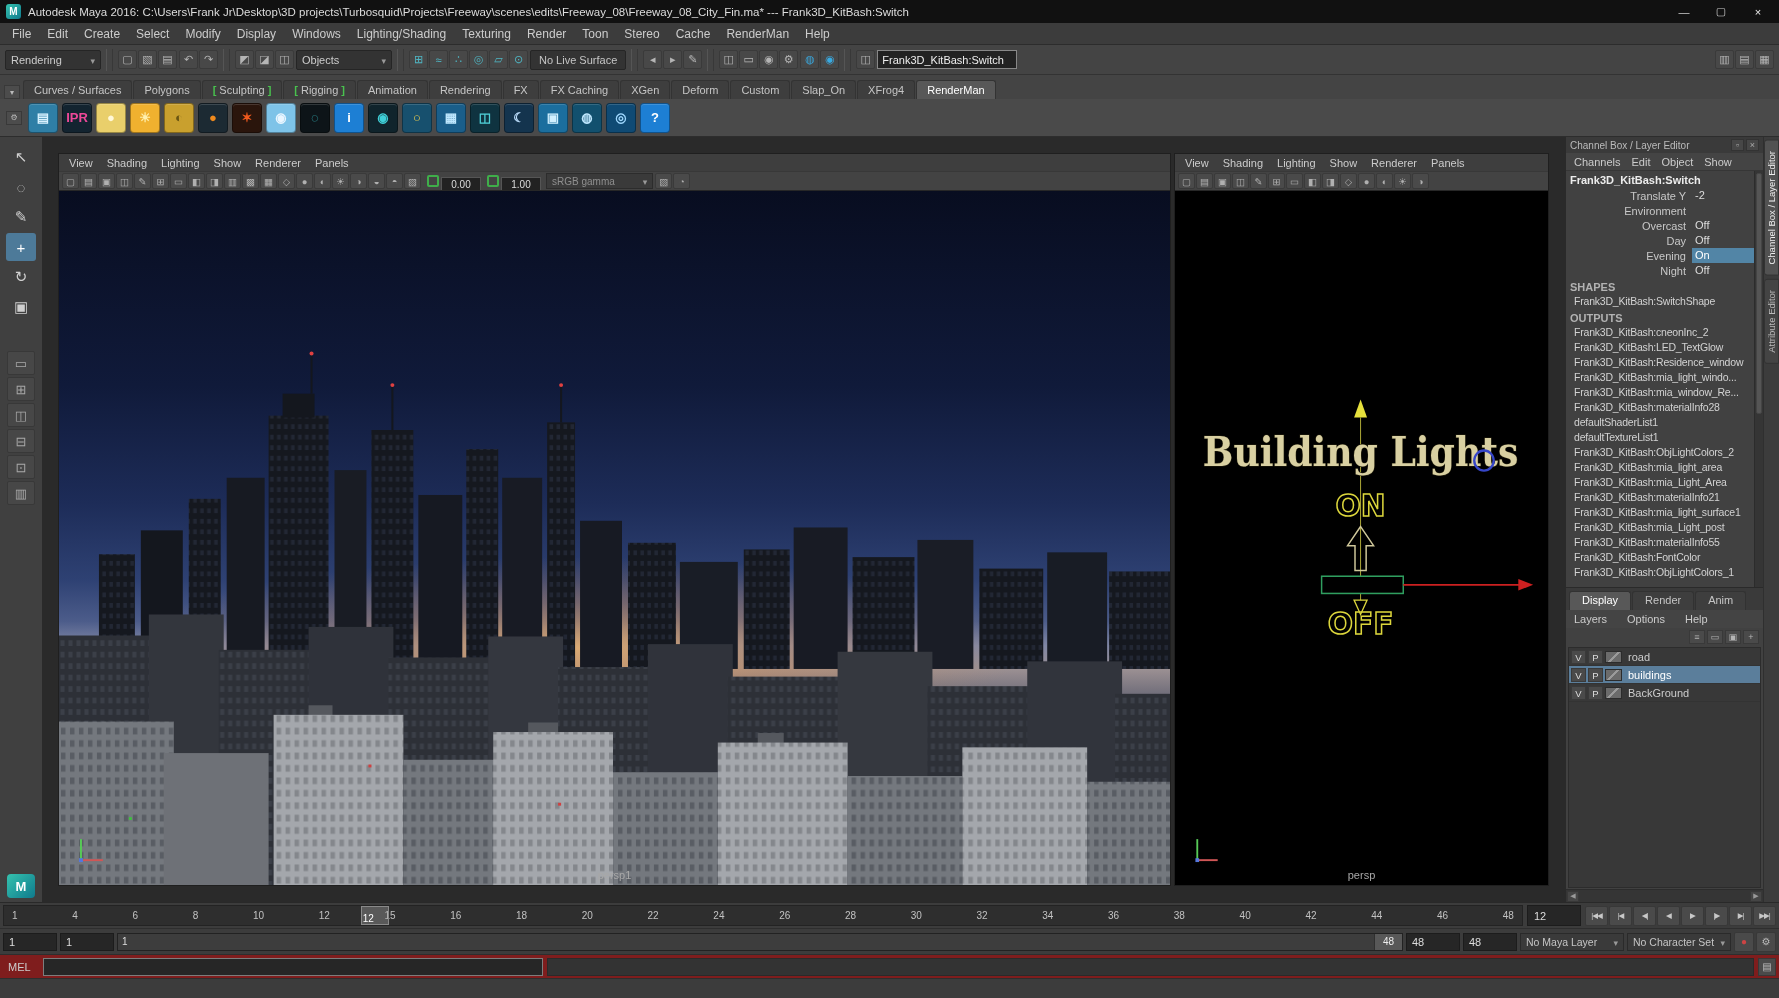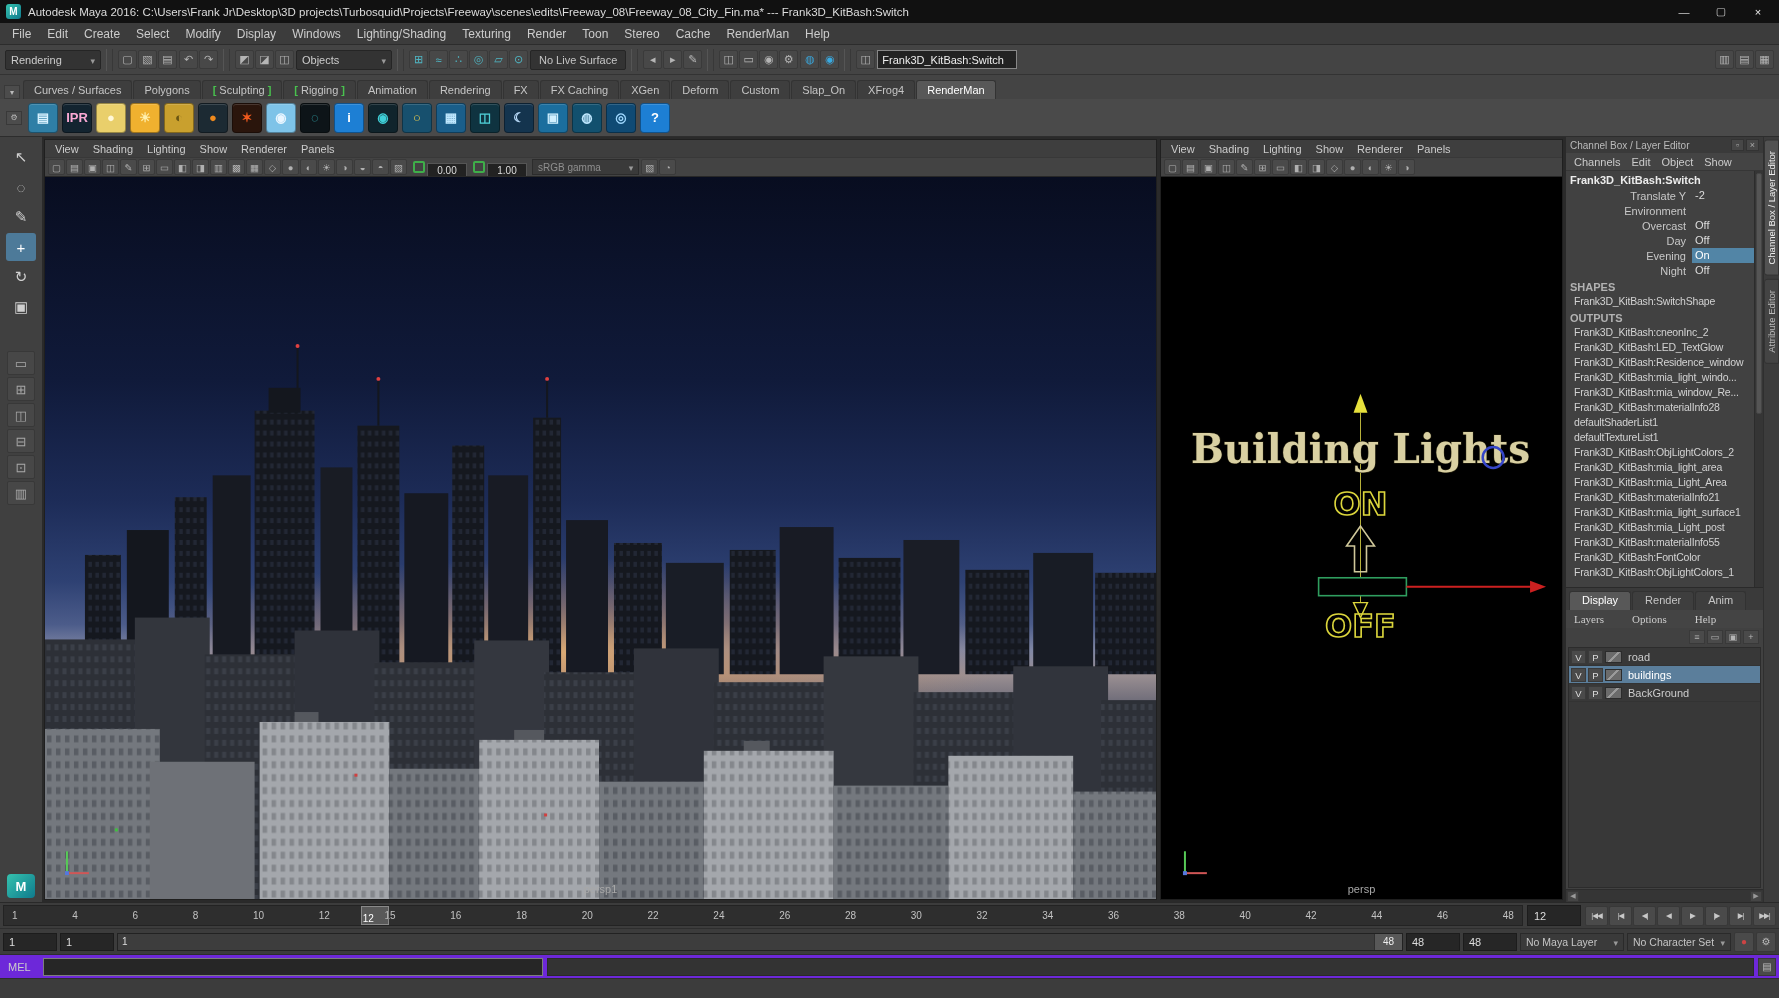--- a/index.html
+++ b/index.html
@@ -57,21 +57,21 @@
   .toolbox{width:42px;background:#404040;display:flex;flex-direction:column;align-items:center;padding:6px 0 4px 0;gap:2px;flex:none;}
   .tools,.layouts{display:flex;flex-direction:column;gap:2px;align-items:center;}
   .tool{width:30px;height:28px;display:flex;align-items:center;justify-content:center;color:#cfcfcf;font-size:15px;border-radius:3px;}
   .tool.active{background:#4d7a99;color:#fff;}
   .tb-gap{height:26px;}
   .layout-btn{width:28px;height:24px;display:flex;align-items:center;justify-content:center;color:#a8a8a8;font-size:13px;
     background:#474747;border:1px solid #383838;border-radius:2px;}
   .maya-badge{margin-top:auto;width:28px;height:24px;border-radius:4px;background:linear-gradient(135deg,#35c2ae,#0f7a8d);
     color:#fff;font-weight:bold;font-size:13px;display:flex;align-items:center;justify-content:center;}
 
-  .viewports{flex:1;display:flex;gap:3px;padding:2px;min-width:0;background:#2a2a2a;}
+  .viewports{flex:1;display:flex;gap:3px;padding:16px;min-width:0;background:#2a2a2a;}
   .viewport{display:flex;flex-direction:column;border:1px solid #1f1f1f;background:#333;min-width:0;}
   .vp-left{width:1113px;flex:none;}
   .vp-right{flex:1;}
   .vp-menubar{height:17px;display:flex;align-items:center;background:#3e3e3e;padding:0 3px;flex:none;}
   .vp-menu-item{padding:0 7px;font-size:11px;color:#ccc;}
   .vp-toolbar{height:20px;display:flex;align-items:center;gap:2px;background:#434343;border-top:1px solid #383838;
     border-bottom:1px solid #272727;padding:0 3px;overflow:hidden;flex:none;}
   .vp-icons{display:flex;gap:1px;align-items:center;}
   .vp-icon{width:17px;height:16px;display:flex;align-items:center;justify-content:center;font-size:9.5px;color:#b0b0b0;
     background:#4a4a4a;border:1px solid #3a3a3a;border-radius:2px;}
@@ -102,21 +102,21 @@
   .cb-section{padding:3px 4px 1px 4px;color:#b2b2b2;font-weight:bold;}
   .cb-item{height:15px;line-height:15px;padding:0 2px 0 8px;color:#d2d2d2;font-size:10.5px;white-space:nowrap;overflow:hidden;letter-spacing:-0.2px;}
   .cb-scroll{width:9px;background:#353535;border-left:1px solid #2c2c2c;position:relative;flex:none;}
   .cb-thumb{position:absolute;top:2px;left:1px;right:1px;height:58%;background:#555;border:1px solid #444;border-radius:2px;}
 
   .layer-editor{height:315px;border-top:1px solid #2a2a2a;display:flex;flex-direction:column;background:#414141;flex:none;}
   .le-tabs{height:22px;display:flex;gap:1px;background:#3a3a3a;padding:3px 3px 0 3px;flex:none;}
   .le-tab{padding:2px 12px;font-size:11px;background:#3e3e3e;border:1px solid #323232;border-bottom:none;
     border-radius:3px 3px 0 0;color:#c5c5c5;}
   .le-tab.active{background:#585858;color:#fff;}
-  .le-menus{height:18px;display:flex;align-items:center;gap:18px;padding:0 3px;background:#444;flex:none;font-family:Liberation Serif, serif;}
+  .le-menus{height:18px;display:flex;align-items:center;gap:10px;padding:0 3px;background:#444;flex:none;}
   .le-toolbar{height:18px;display:flex;align-items:center;justify-content:flex-end;gap:2px;padding:0 4px;flex:none;}
   .le-tb-icon{width:16px;height:14px;display:flex;align-items:center;justify-content:center;font-size:9px;color:#b5b5b5;
     background:#4a4a4a;border:1px solid #393939;}
   .le-layers{flex:1;background:#383838;border:1px solid #2c2c2c;margin:1px 2px;overflow:hidden;}
   .layer-row{display:flex;align-items:center;height:18px;gap:2px;padding:0 2px;border-bottom:1px solid #333;}
   .layer-row.selected{background:#5b7e9b;color:#fff;}
   .layer-cell{width:15px;height:14px;line-height:13px;text-align:center;font-size:9.5px;background:#4a4a4a;
     border:1px solid #3a3a3a;color:#ddd;flex:none;}
   .layer-swatch{width:17px;height:12px;flex:none;border:1px solid #2c2c2c;
     background:linear-gradient(135deg,#6b6b6b 44%,#9a9a9a 44%,#9a9a9a 56%,#6b6b6b 56%);}
@@ -154,21 +154,21 @@
   .rs-label-left{position:absolute;left:4px;top:2px;font-size:10px;color:#ddd;}
   .rs-handle-right{position:absolute;right:0;top:0;bottom:0;width:28px;background:#585858;border-left:1px solid #303030;
     display:flex;align-items:center;justify-content:center;font-size:10px;color:#eee;}
   .rs-dropdown{width:104px;height:18px;background:#3a3a3a;border:1px solid #2a2a2a;font-size:10.5px;color:#c5c5c5;
     display:flex;align-items:center;justify-content:space-between;padding:0 5px;flex:none;white-space:nowrap;}
   .rs-icons{display:flex;gap:2px;flex:none;}
   .rs-icon{width:20px;height:20px;background:#4a4a4a;border:1px solid #383838;border-radius:2px;font-size:10px;
     display:flex;align-items:center;justify-content:center;}
 
   
-  .command-row{height:24px;display:flex;align-items:center;gap:4px;background:#6d28d9;border-top:1px solid #2e2e2e;padding:0 3px;flex:none;}
+  .command-row{height:24px;display:flex;align-items:center;gap:4px;background:#7f1d1d;border-top:1px solid #2e2e2e;padding:0 3px;flex:none;}
   .cmd-label{width:36px;font-size:11px;color:#ccc;padding-left:5px;flex:none;}
   .cmd-input{width:500px;height:18px;background:#262626;border:1px solid #7d7d7d;color:#ddd;flex:none;
     font-family:"Liberation Mono",monospace;font-size:11px;}
   .cmd-results{flex:1;height:18px;background:#333;border:1px solid #2a2a2a;}
   .cmd-icon{width:18px;height:18px;background:#4a4a4a;border:1px solid #383838;font-size:10px;color:#bbb;
     display:flex;align-items:center;justify-content:center;flex:none;}
   .help-row{height:20px;background:#3c3c3c;border-top:1px solid #2e2e2e;flex:none;}
 </style>
 </head>
 <body>
@@ -323,21 +323,21 @@
   </div>
 
   <div class="shelf-icons">
     <div class="shelf-mini">⚙</div>
     <div class="shelf-items">
 
     <div class="shelf-icon" style="background: rgb(47, 127, 166);">
         <span class="shelf-glyph" style="color: rgb(216, 242, 255);">▤</span>
       </div>
         <div class="shelf-icon" style="background: rgb(19, 36, 48);">
-        <span class="shelf-glyph" style="color: #f9a8d4;">IPR</span>
+        <span class="shelf-glyph" style="color: #ec4899;">IPR</span>
       </div>
         <div class="shelf-icon" style="background: rgb(233, 207, 107);">
         <span class="shelf-glyph" style="color: rgb(255, 248, 216);">●</span>
       </div>
         <div class="shelf-icon" style="background: rgb(240, 177, 47);">
         <span class="shelf-glyph" style="color: rgb(255, 241, 176);">☀</span>
       </div>
         <div class="shelf-icon" style="background: rgb(201, 160, 46);">
         <span class="shelf-glyph" style="color: rgb(106, 85, 18);">◐</span>
       </div>

